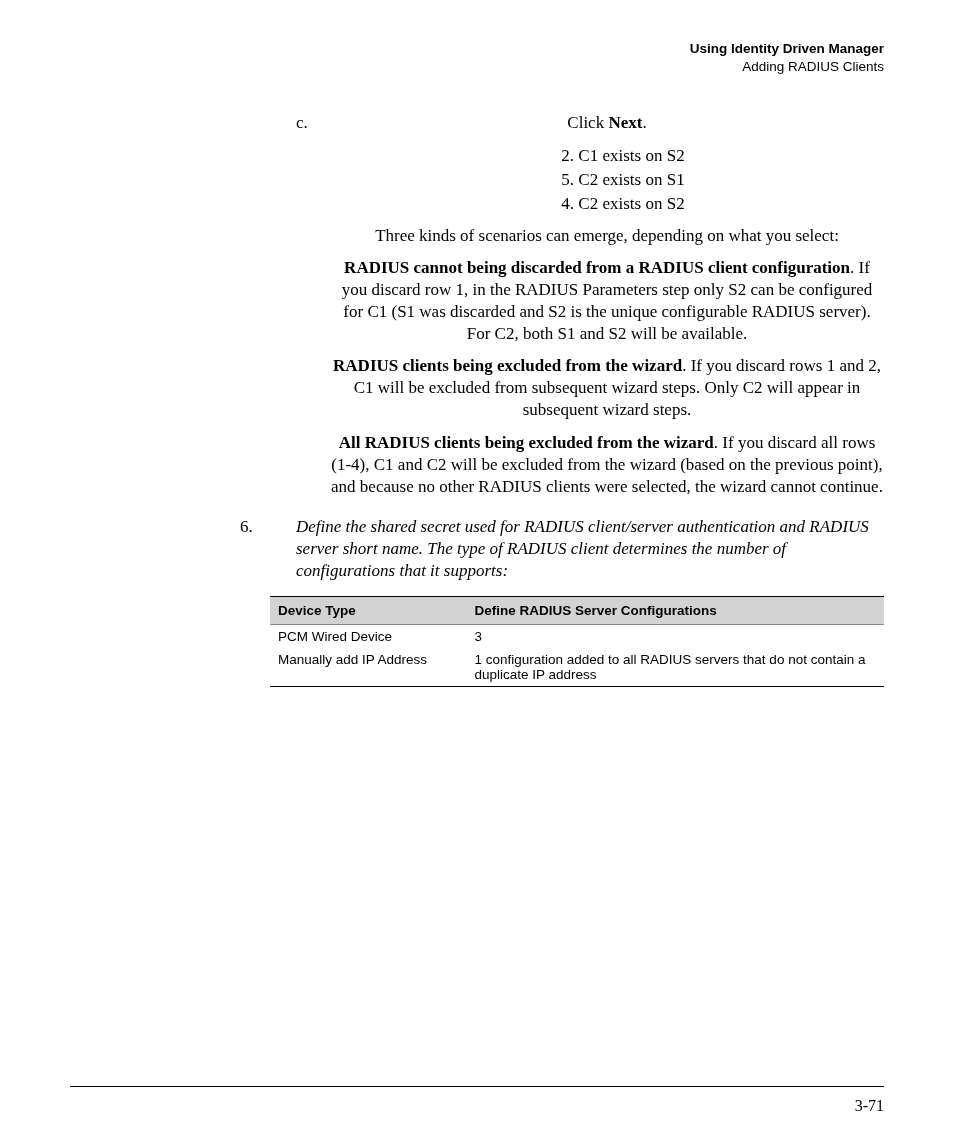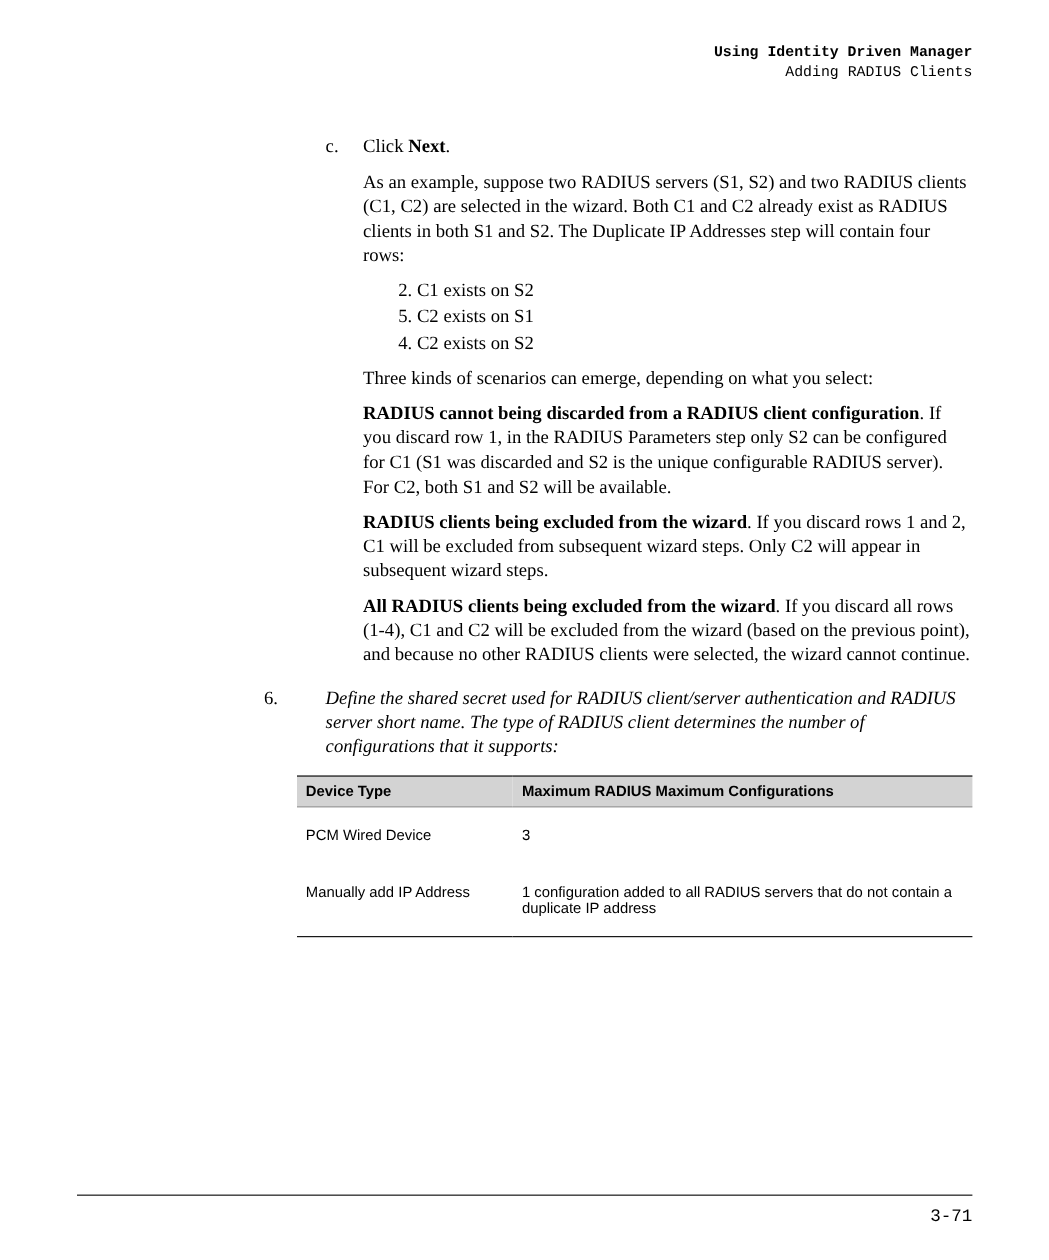--- a/index.html
+++ b/index.html
@@ -14,40 +14,40 @@
     box-sizing: border-box;
   }
   .page {
     padding: 40px 70px 0 70px;
     box-sizing: border-box;
     height: 100%;
     position: relative;
   }
   .header {
     text-align: right;
-    font-family: Liberation Mono, monospace;
+    font-family: Liberation Sans, sans-serif;
     font-size: 13.5px;
     line-height: 1.35;
-    margin-bottom: 46px;
+    margin-bottom: 36px;
   }
   .header .h1 {
     font-weight: bold;
   }
   .content {
     margin-left: 200px;
     font-size: 17px;
     line-height: 1.3;
   }
   .sub-c { margin-left: 26px; position: relative; }
   .marker-c {
     position: absolute;
     left: 0;
     top: 0;
   }
-  .sub-c-body { margin-left: 34px; }
+  .sub-c-body { margin-left: 34px; text-align: center; }
   .inner-num {
     margin-left: 32px;
     margin-top: 8px;
     margin-bottom: 8px;
   }
   .inner-num .row { margin: 2px 0; }
   .para { margin: 10px 0; }
   .bold, b { font-weight: bold; }
   .step6 {
     margin-left: 0;
@@ -72,61 +72,60 @@
   }
   table.dev thead th {
     background: #d3d3d3;
     text-align: left;
     font-weight: bold;
     padding: 6px 8px;
     border-top: 1.5px solid #000;
     border-bottom: 1px solid #888;
   }
   table.dev td {
-    padding: 18px 8px;
+    padding: 4px 8px;
     vertical-align: top;
     border: none;
   }
   table.dev tbody tr:last-child td {
     border-bottom: 1.5px solid #000;
   }
   .table-wrap { margin-left: 200px; margin-right: 0; }
 
   .footer-rule {
     position: absolute;
     left: 70px;
     right: 70px;
     bottom: 58px;
     border-top: 1px solid #000;
   }
   .page-num {
     position: absolute;
     right: 70px;
     bottom: 30px;
-    font-family: Liberation Mono, monospace;
+    font-family: Liberation Serif, serif;
     font-size: 16px;
   }
 </style>
 </head>
 <body>
 
 <div class="page">
   <div class="header">
     <div class="h1">Using Identity Driven Manager</div>
     <div>Adding RADIUS Clients</div>
   </div>
 
   <div class="content">
     <div class="sub-c">
       <span class="marker-c">c.</span>
       <div class="sub-c-body">
         <div class="para" style="margin-top:0">
           <span>Click </span><b>Next</b><span>.</span>
         </div>
-        <div class="para">As an example, suppose two RADIUS servers (S1, S2) and two RADIUS clients (C1, C2) are selected in the wizard. Both C1 and C2 already exist as RADIUS clients in both S1 and S2. The Duplicate IP Addresses step will contain four rows:</div>
         <div class="inner-num">
           <div class="row">2. C1 exists on S2</div>
           <div class="row">5. C2 exists on S1</div>
           <div class="row">4. C2 exists on S2</div>
         </div>
         <div class="para">Three kinds of scenarios can emerge, depending on what you select:</div>
         <div class="para">
           <b>RADIUS cannot being discarded from a RADIUS client configuration</b><span>. If you discard row 1, in the RADIUS Parameters step only S2 can be configured for C1 (S1 was discarded and S2 is the unique configurable RADIUS server). For C2, both S1 and S2 will be available.</span>
         </div>
         <div class="para">
@@ -148,21 +147,21 @@
 
   <div class="table-wrap">
     <table class="dev">
       <colgroup>
           <col style="width:32%">
           <col>
         </colgroup>
       <thead>
         <tr>
           <th>Device Type</th>
-          <th>Maximum RADIUS Maximum Configurations</th>
+          <th>Define RADIUS Server Configurations</th>
         </tr>
       </thead>
       <tbody>
         <tr>
           <td>PCM Wired Device</td>
           <td>3</td>
         </tr>
         <tr>
           <td>Manually add IP Address</td>
           <td>1 configuration added to all RADIUS servers that do not contain a duplicate IP address</td>

